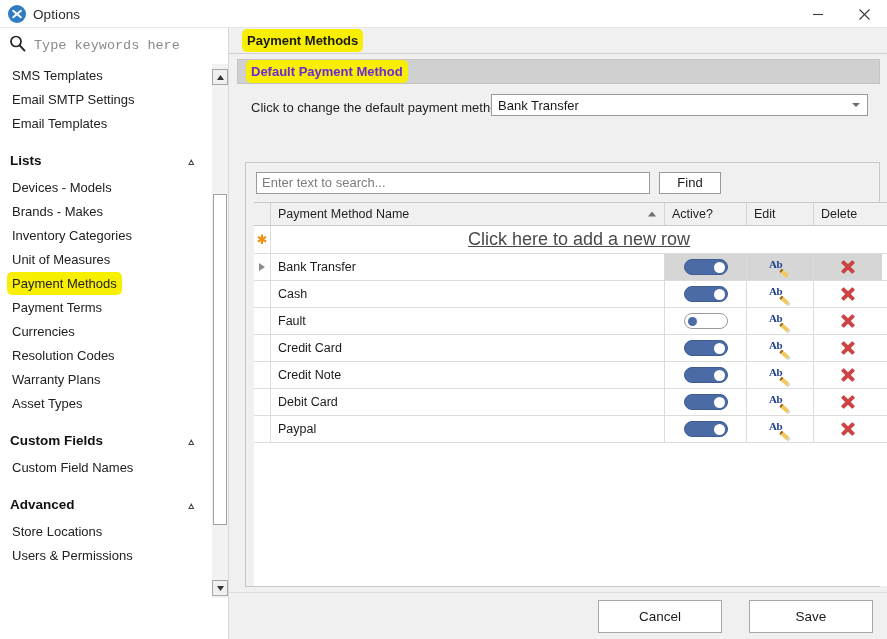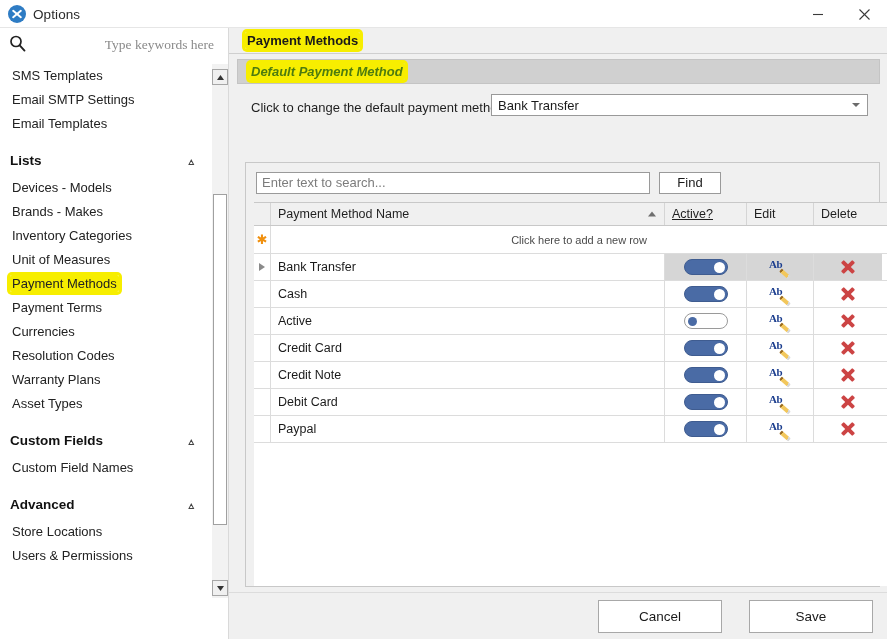--- a/index.html
+++ b/index.html
@@ -64,23 +64,23 @@
 
   
   .kw-search {
     position: absolute; left: 0; top: 28px; width: 228px; height: 34px;
     display: flex; align-items: center;
     background: #ffffff;
   }
   .kw-icon { margin-left: 9px; margin-right: 8px; flex: none; }
   .kw-input {
     border: 0; outline: 0; background: transparent;
-    font-family: Liberation Serif, serif;
+    font-family: Liberation Mono, monospace;
     font-size: 13.5px; color: #333;
-    width: 180px; padding: 0; text-align: right;
+    width: 180px; padding: 0;
   }
   .kw-input::placeholder { color: #8a8a8a; }
 
   
   .sidebar {
     position: absolute; left: 0; top: 64px;
     width: 210px; height: 575px;
     background: #ffffff;
     overflow: hidden;
   }
@@ -168,23 +168,22 @@
     background: #f0f0f0;
   }
   .panel-header {
     position: absolute; left: 0; top: 0;
     width: 643px; height: 25px;
     background: #d0d0d0;
     border: 1px solid #c4c4c4;
     display: flex; align-items: center;
   }
   .panel-header .title {
-    font-size: 13px; font-weight: bold; color: #4d7c0f;
+    font-size: 13px; font-weight: bold; color: #6d28d9;
     margin-left: 11px;
-    font-style: italic;
   }
   .panel-header .title .hl {
     background: #f7ee00;
     box-shadow: 0 0 0 3px #f7ee00;
     border-radius: 2px;
     padding: 1px 2px;
   }
 
   .default-row {
     position: absolute; left: 0; top: 26px;
@@ -262,21 +261,21 @@
   .gh {
     display: flex; align-items: center;
     font-size: 12.5px; color: #1f1f1f;
     border-right: 1px solid #d5d5d5;
     padding-left: 7px;
     position: relative;
     background: #f0f0f0;
   }
   .gh.c-ind { width: 17px; padding-left: 0; }
   .gh.c-name { width: 394px; }
-  .gh.c-active { width: 82px; text-decoration: underline; }
+  .gh.c-active { width: 82px; }
   .gh.c-edit { width: 67px; }
   .gh.c-delete { width: 68px; border-right: 0; }
   .sort-asc {
     position: absolute; right: 8px; top: 50%;
     transform: translateY(-50%);
     width: 0; height: 0;
     border-left: 4px solid transparent;
     border-right: 4px solid transparent;
     border-bottom: 5px solid #6f6f6f;
   }
@@ -305,23 +304,24 @@
     border-right: 1px solid #dcdcdc;
   }
   .cell.c-name { width: 394px; }
   .cell.c-active { width: 82px; justify-content: center; padding-left: 0; }
   .cell.c-edit { width: 67px; justify-content: center; padding-left: 0; }
   .cell.c-delete { width: 68px; justify-content: center; padding-left: 0; border-right: 0; }
 
   .newrow-text {
     width: 616px;
     display: flex; align-items: center; justify-content: center;
-    font-size: 11px; color: #4a4a4a;
+    font-size: 18px; color: #4a4a4a;
     border-right: 0;
     padding-left: 0;
+    text-decoration: underline;
   }
   .asterisk {
     color: #f0900f; font-size: 13px; line-height: 1;
   }
   .row-tri {
     width: 0; height: 0;
     border-top: 4px solid transparent;
     border-bottom: 4px solid transparent;
     border-left: 6px solid #8a8a8a;
   }
@@ -578,21 +578,21 @@
                     <span class="pencil"></span>
                   </div>
               </div>
               <div class="cell c-delete">
                 <div class="del-icon"></div>
               </div>
             </div>
 
             <div class="grow">
               <div class="cell c-ind"></div>
-              <div class="cell c-name">Active</div>
+              <div class="cell c-name">Fault</div>
               <div class="cell c-active">
                 <div class="toggle off">
                     <span class="knob"></span>
                   </div>
               </div>
               <div class="cell c-edit">
                 <div class="edit-icon">
                     <span class="ab">Ab</span>
                     <span class="pencil"></span>
                   </div>

